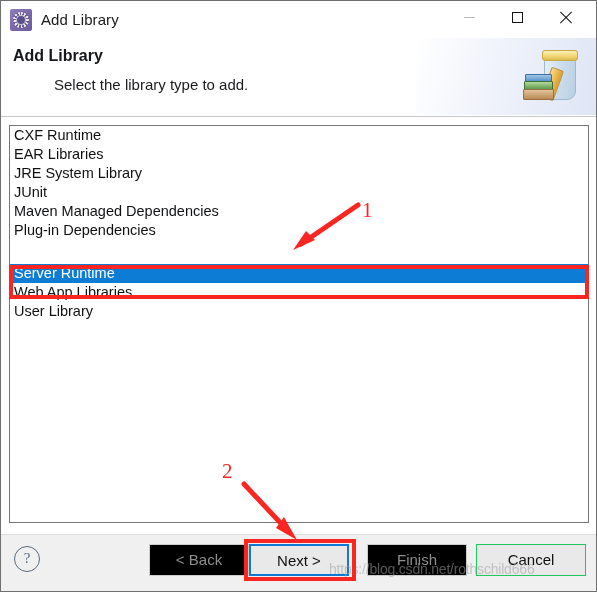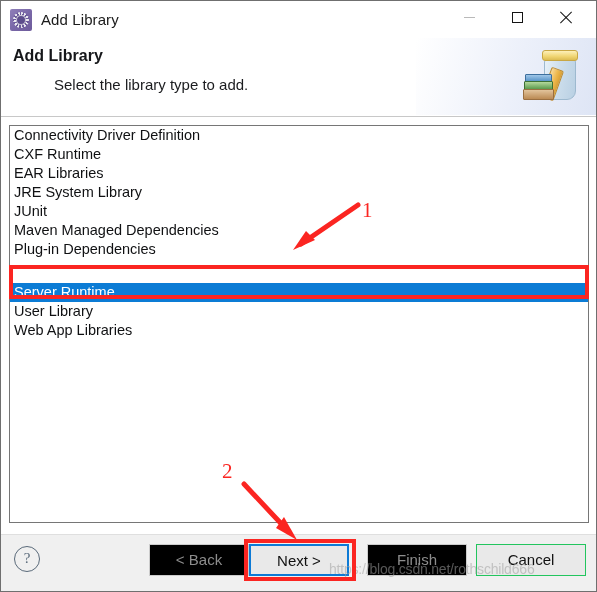--- a/index.html
+++ b/index.html
@@ -310,30 +310,29 @@
       <div class="jar-body"></div>
       <div class="jar-lid"></div>
       <div class="book book-tilt"></div>
       <div class="book book-blue"></div>
       <div class="book book-green"></div>
       <div class="book book-brown"></div>
     </div>
   </div>
 
   <div id="list-panel">
-    <div class="list-item">Connectivity Driver Definition</div>
     <div class="list-item">CXF Runtime</div>
     <div class="list-item">EAR Libraries</div>
     <div class="list-item">JRE System Library</div>
     <div class="list-item">JUnit</div>
     <div class="list-item">Maven Managed Dependencies</div>
     <div class="list-item">Plug-in Dependencies</div>
     <div class="list-item selected">Server Runtime</div>
+    <div class="list-item">Web App Libraries</div>
     <div class="list-item">User Library</div>
-    <div class="list-item">Web App Libraries</div>
   </div>
 
   <div id="footer">
     <div id="help-icon">?</div>
   </div>
   <div class="btn disabled" id="btn-back">&lt; Back</div>
   <div class="btn" id="btn-next">Next &gt;</div>
   <div class="btn disabled" id="btn-finish">Finish</div>
   <div class="btn" id="btn-cancel">Cancel</div>
 

